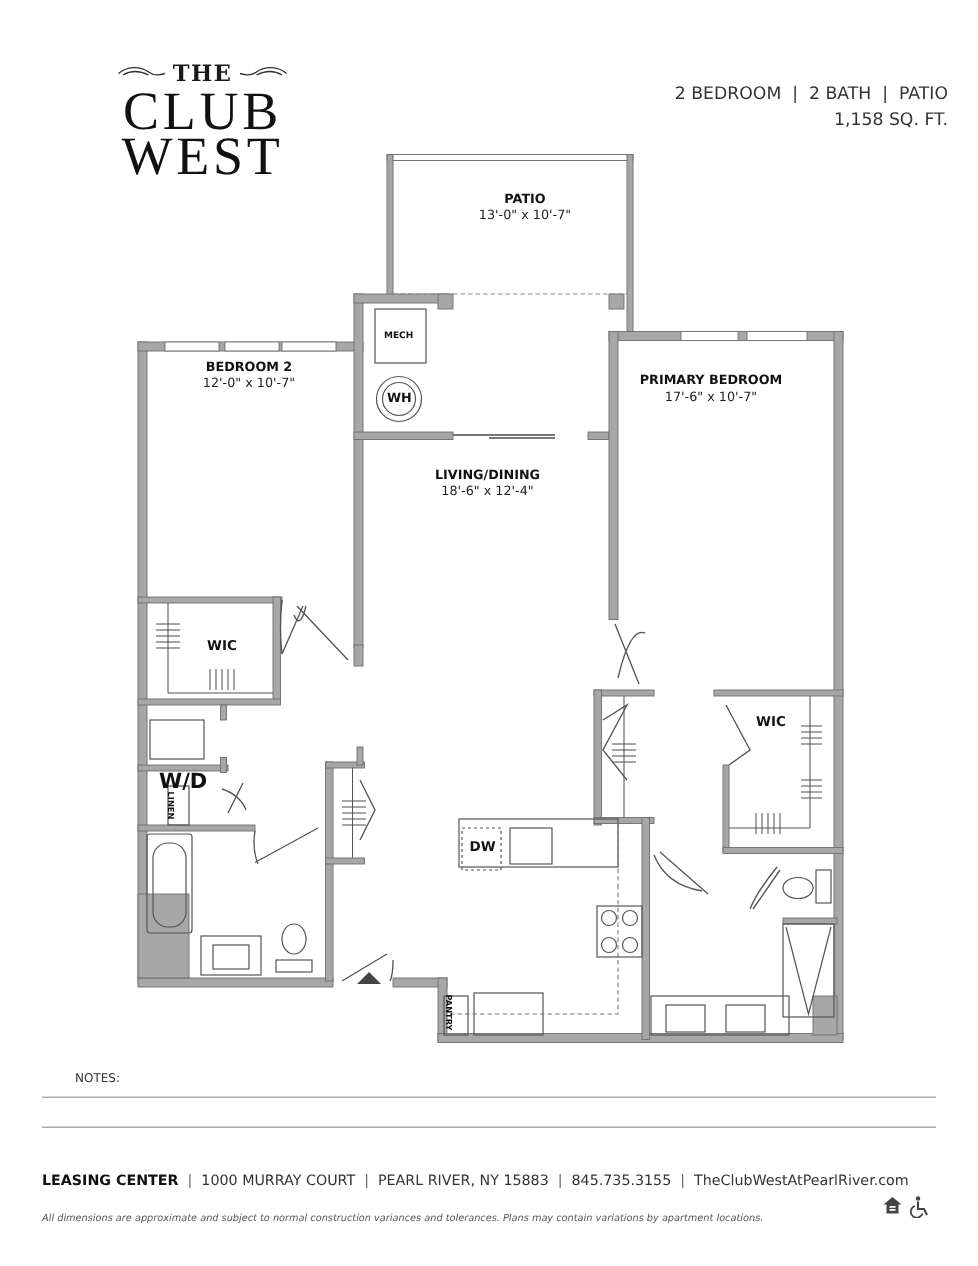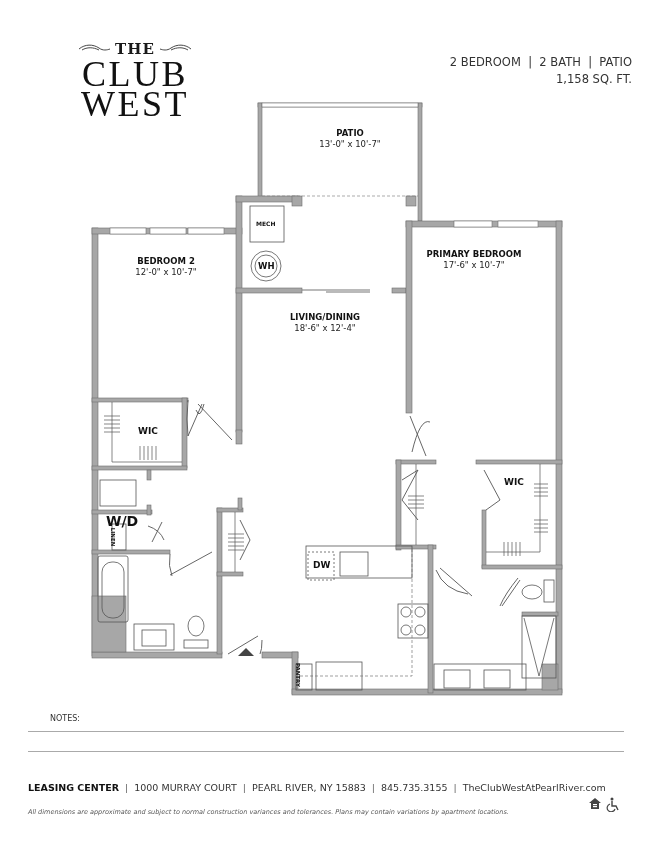--- a/index.html
+++ b/index.html
@@ -208,21 +208,21 @@
 
   <polygon points="238,656 246,648 254,656" fill="#444"></polygon>
 
   <rect x="296" y="664" width="16" height="26" fill="none" stroke="#555" stroke-width="0.8"></rect>
 </svg>
 
 <div class="lbl" style="left:260px;top:128px;width:180px;">
   <div class="n">PATIO</div>
   <div class="d">13'-0" x 10'-7"</div>
 </div>
-<div class="lbl" style="left:100px;top:256px;width:132px;">
+<div class="lbl" style="left:100px;top:240px;width:132px;">
   <div class="n">BEDROOM 2</div>
   <div class="d">12'-0" x 10'-7"</div>
 </div>
 <div class="lbl" style="left:250px;top:312px;width:150px;">
   <div class="n">LIVING/DINING</div>
   <div class="d">18'-6" x 12'-4"</div>
 </div>
 <div class="lbl" style="left:414px;top:249px;width:120px;text-align:center;">
   <div class="n">PRIMARY BEDROOM</div>
   <div class="d">17'-6" x 10'-7"</div>

